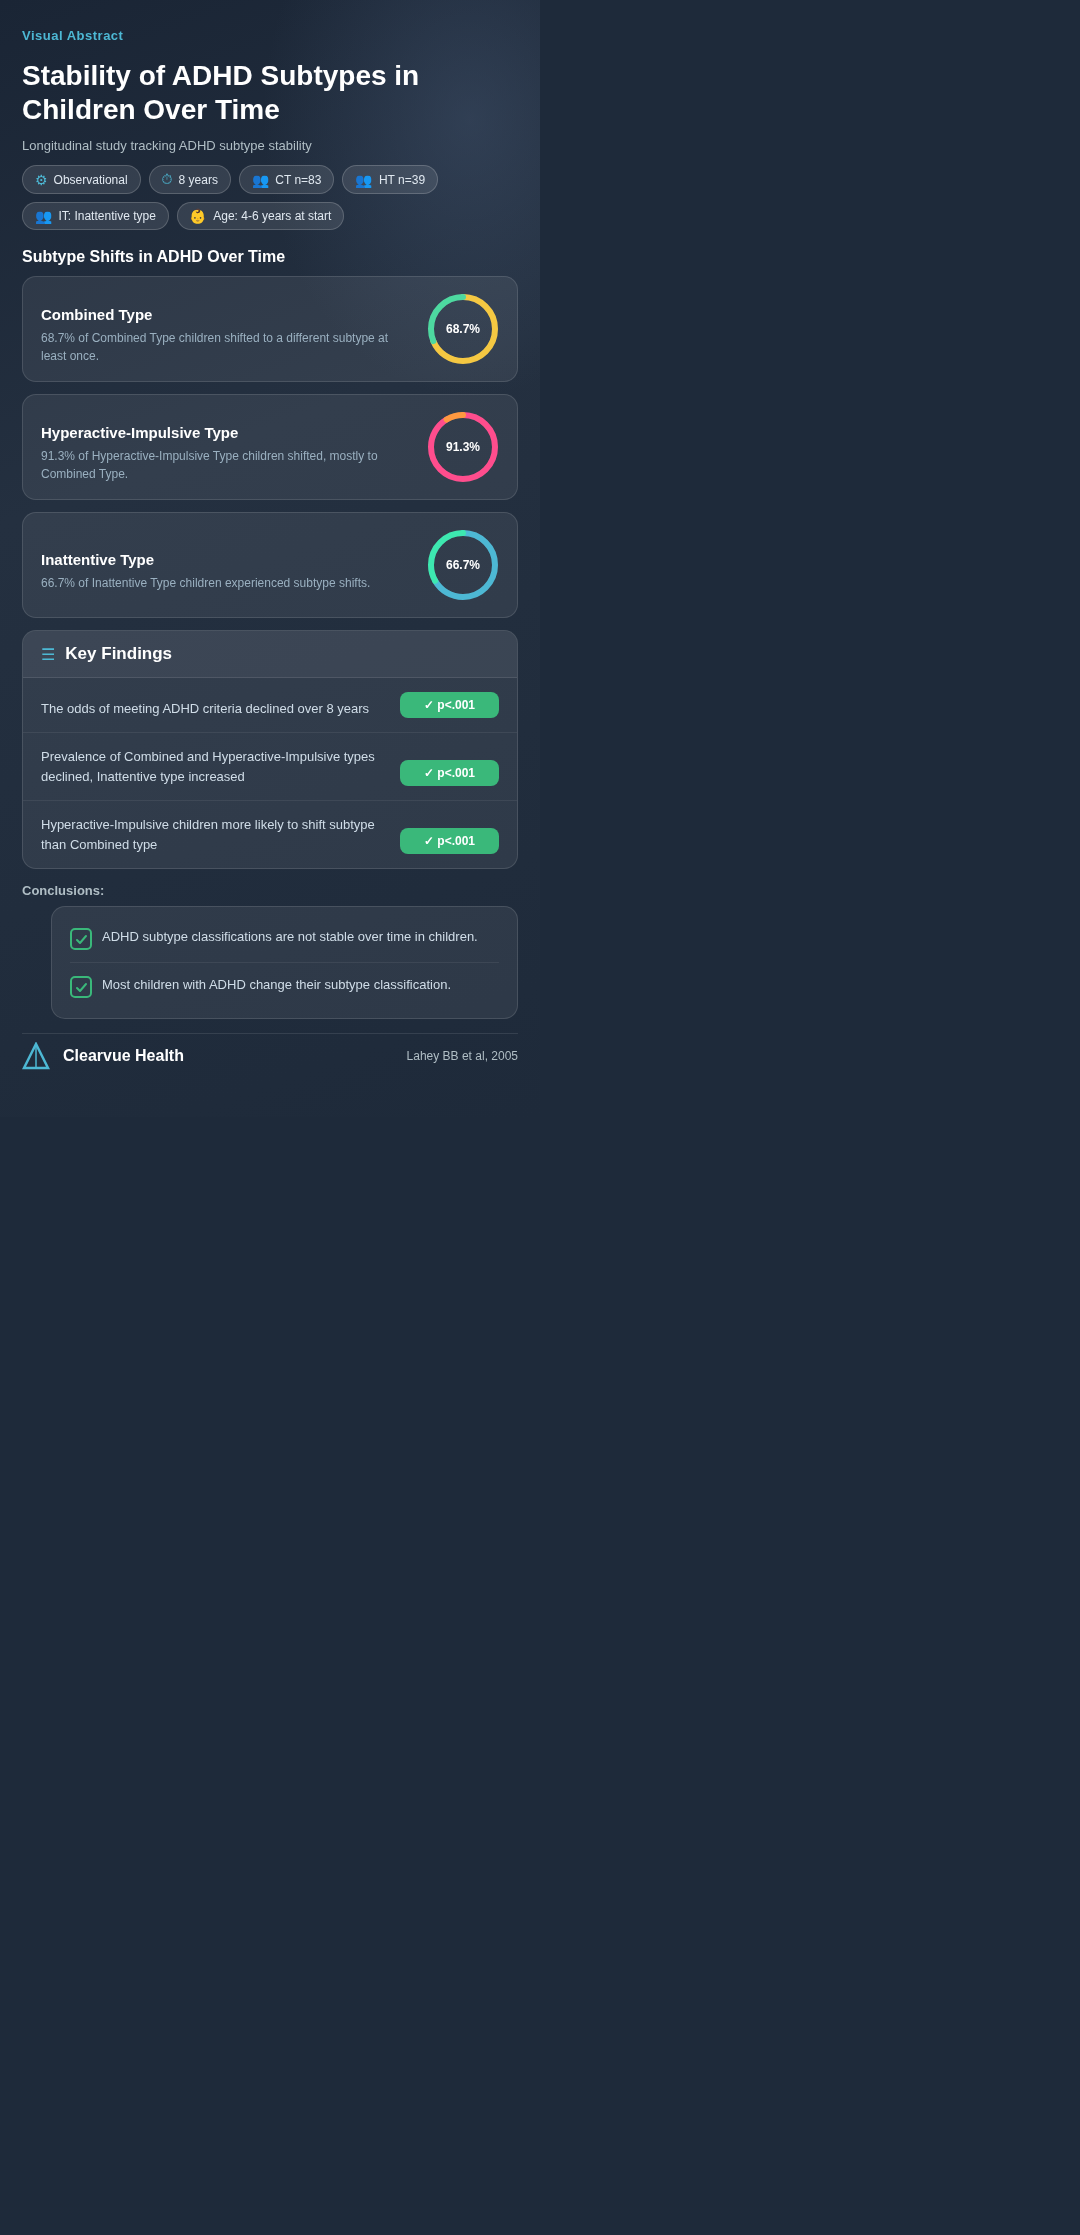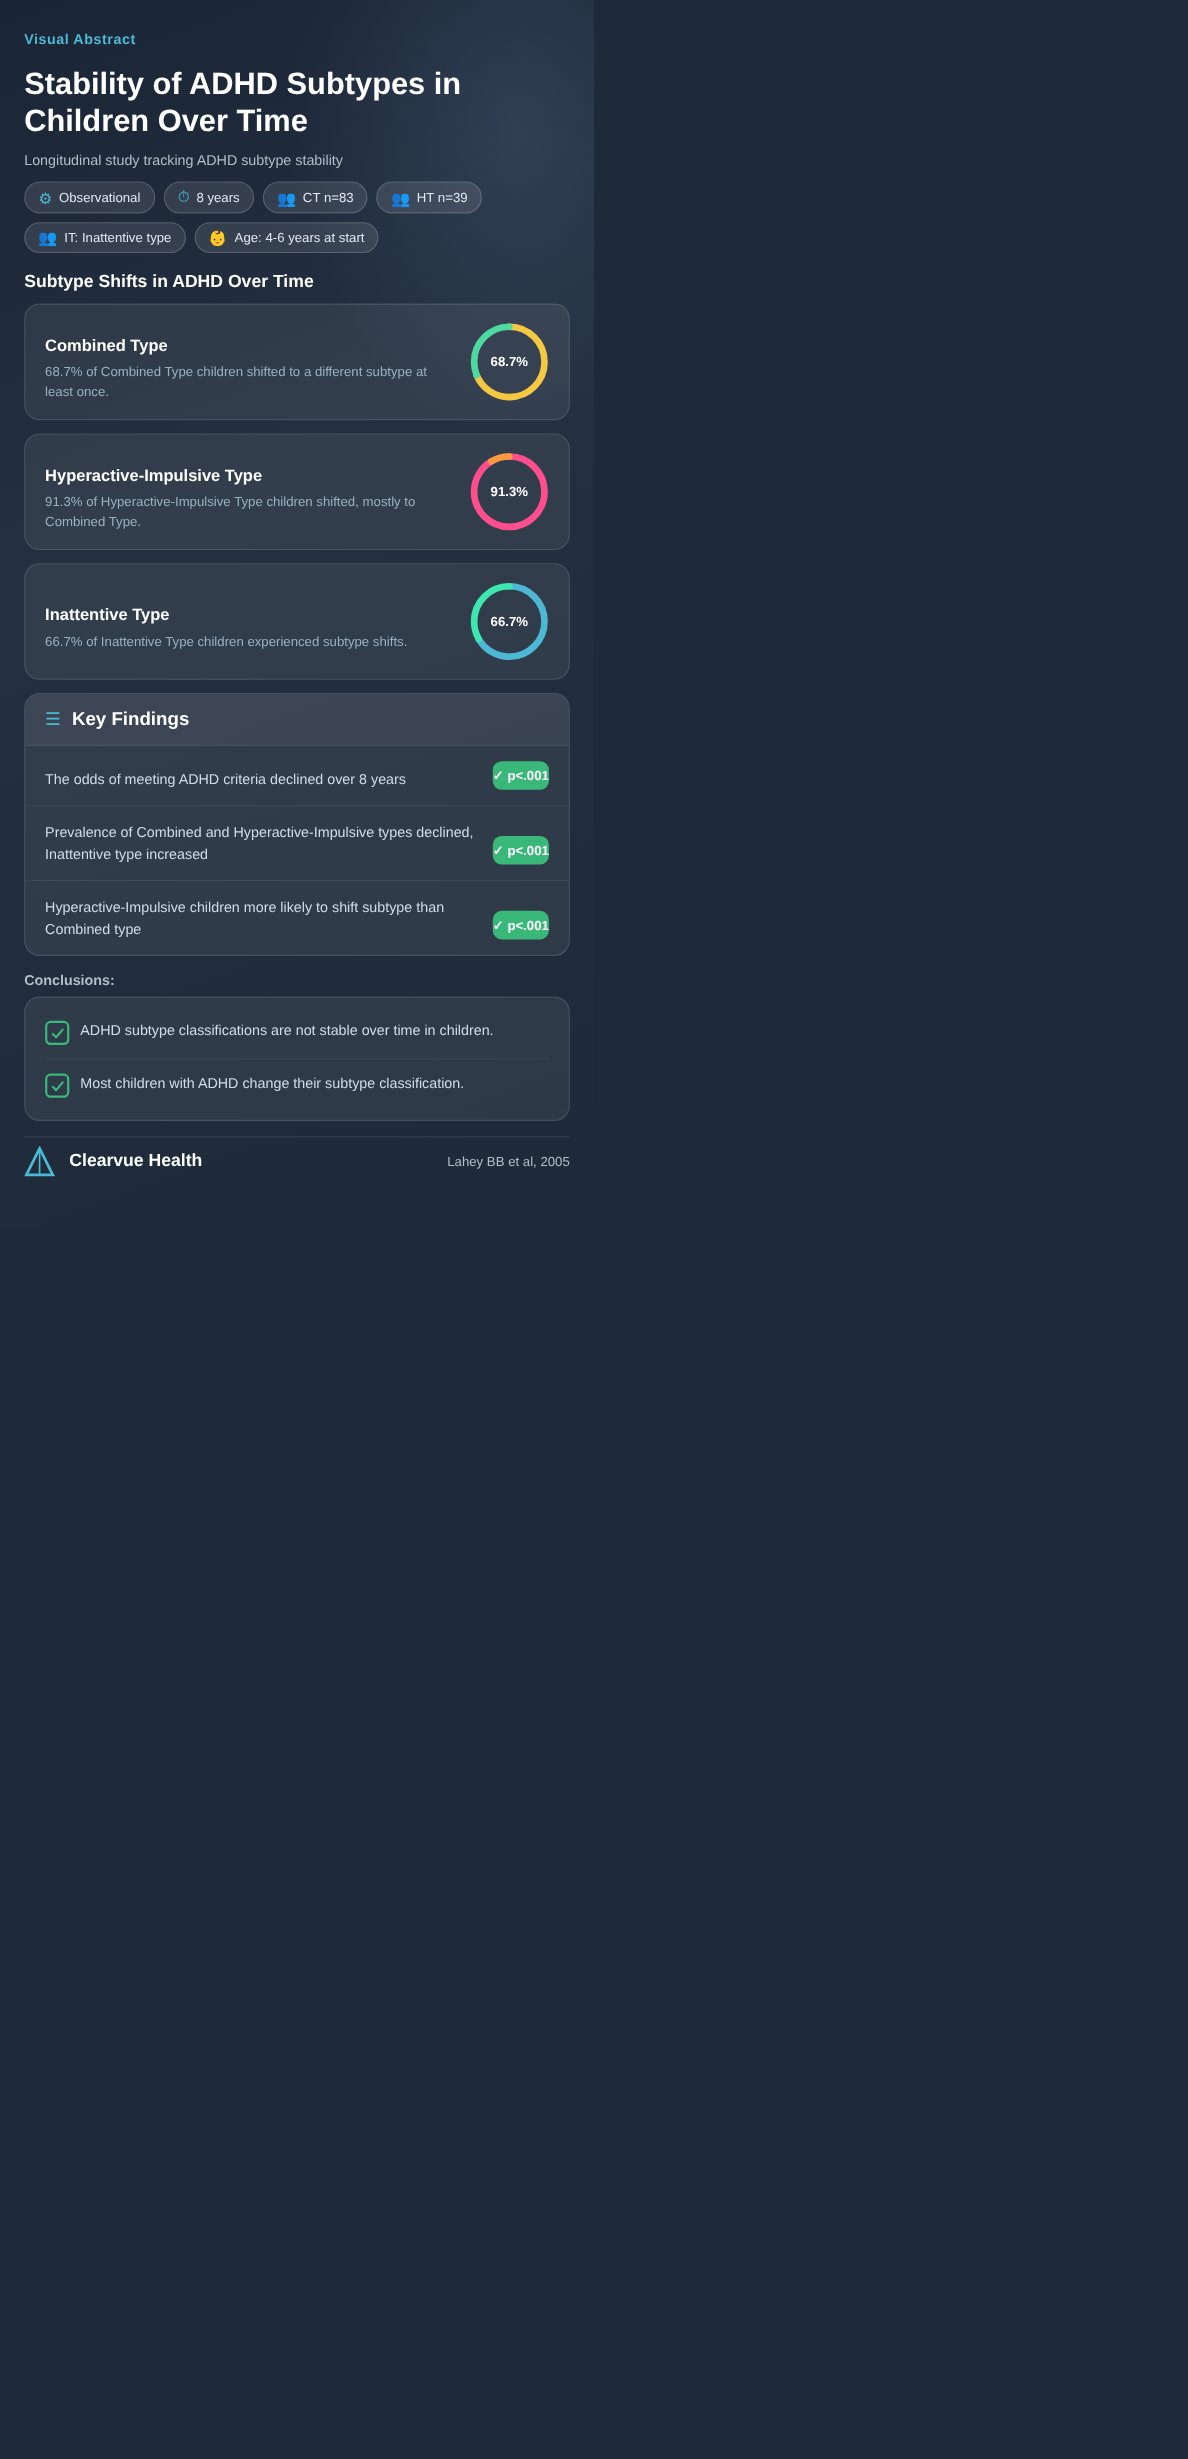--- a/index.html
+++ b/index.html
@@ -184,21 +184,21 @@
     .finding-text {
       font-size: 13px;
       color: #d0dde8;
       line-height: 1.5;
       flex: 1;
     }
 
     .p-badge {
       background: #3ab87a;
       border-radius: 8px;
-      padding: 6px 0;
+      padding: 6px 24px;
       font-size: 12px;
       font-weight: 700;
       color: #fff;
       white-space: nowrap;
       display: flex;
       align-items: center;
       gap: 4px;
       flex-shrink: 0;
     }
 
@@ -208,20 +208,21 @@
       margin-bottom: 8px;
       font-weight: 600;
     }
 
     .conclusions-card {
       background: rgba(255,255,255,0.07);
       border: 1px solid rgba(255,255,255,0.12);
       border-radius: 14px;
       padding: 14px 18px;
       margin-bottom: 14px;
+      margin-left: 29px;
     }
 
     .conclusion-item {
       display: flex;
       align-items: flex-start;
       gap: 10px;
       padding: 6px 0;
     }
 
     .conclusion-item + .conclusion-item {

